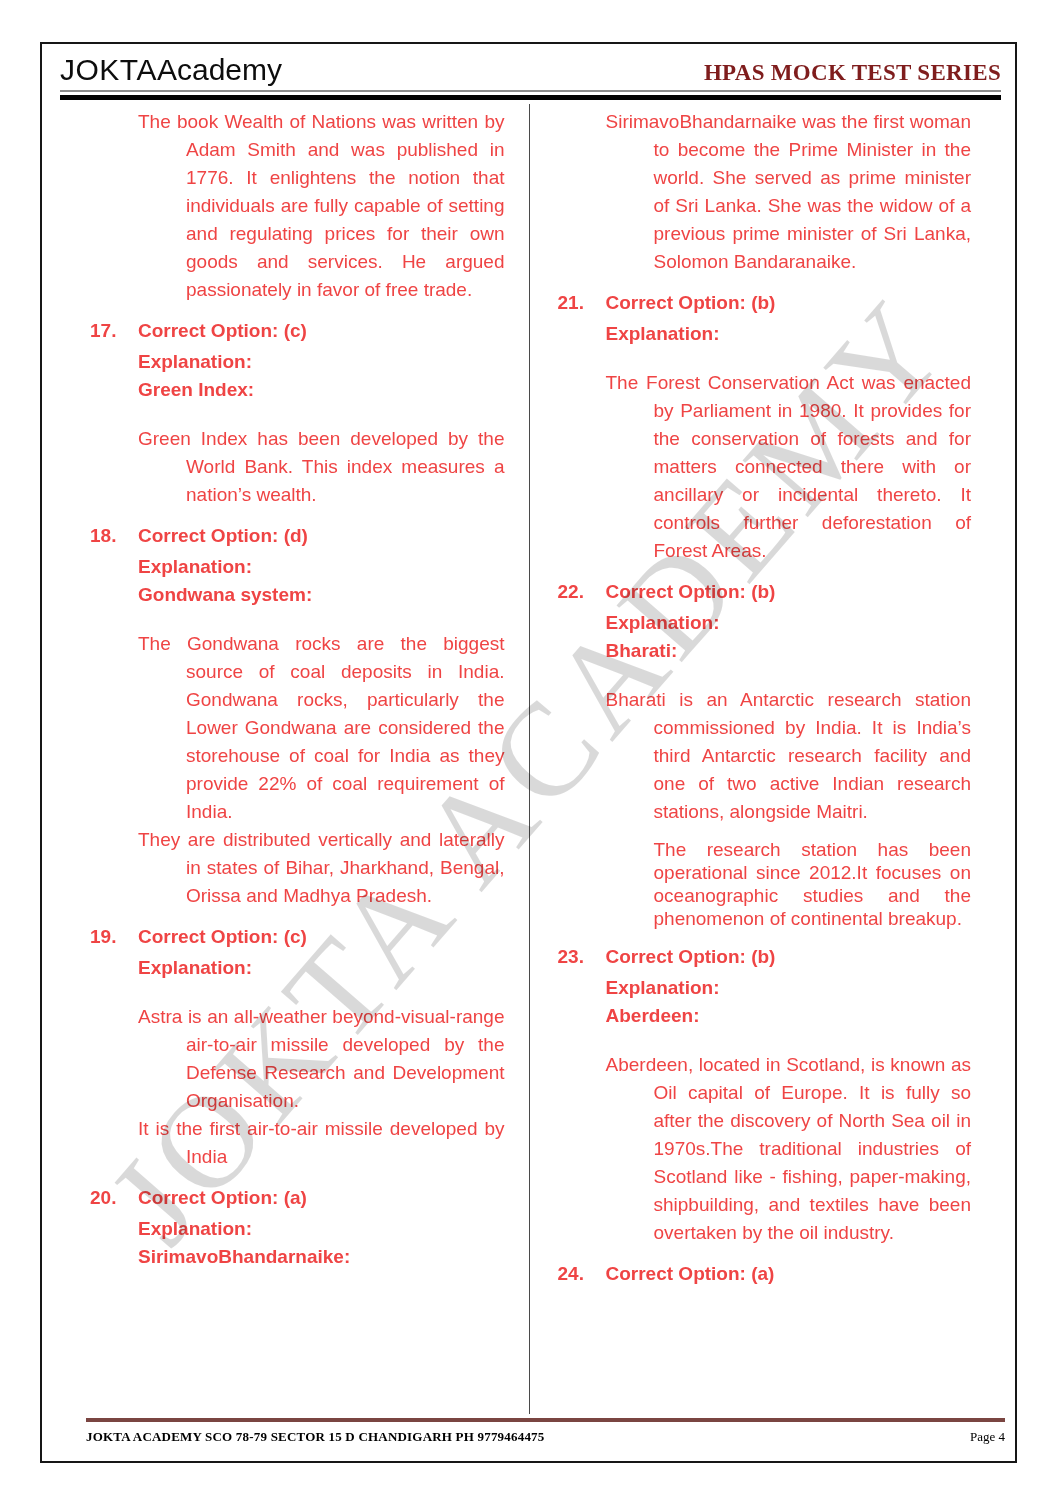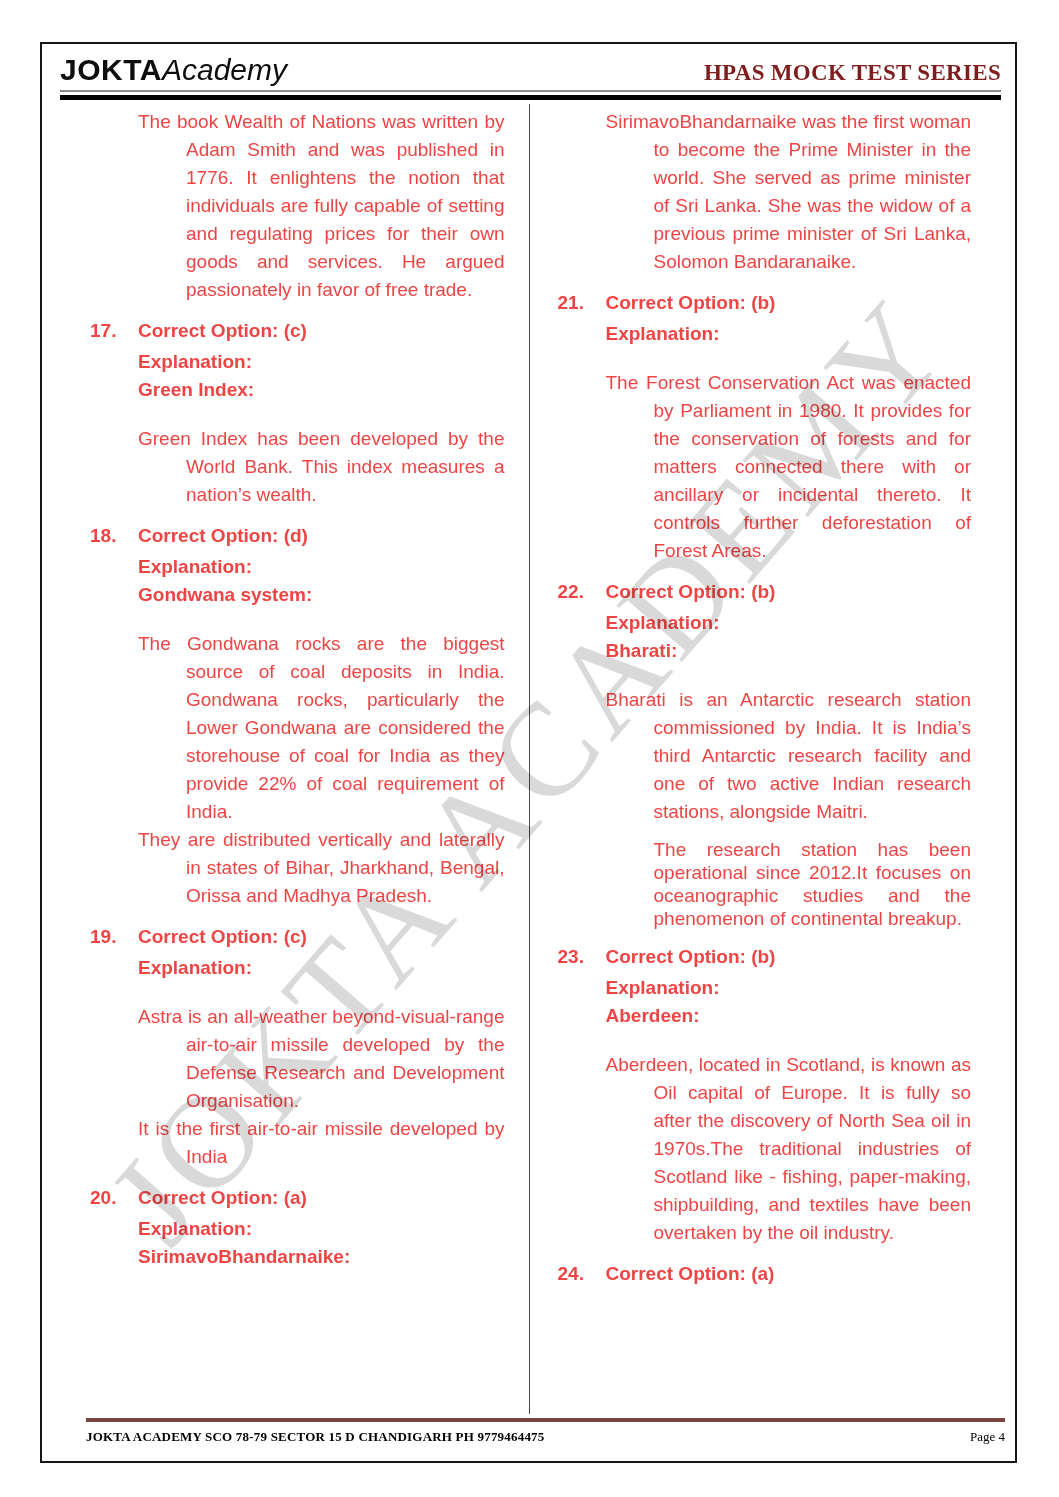--- a/index.html
+++ b/index.html
@@ -24,22 +24,22 @@
     background: #fff;
   }
   
   .header { padding: 10px 14px 0 18px; flex: 0 0 auto; }
   .header-row {
     display: flex; justify-content: space-between; align-items: flex-end;
     padding-bottom: 4px;
     border-bottom: 2px solid #8a8a8a;
   }
   .brand { font-size: 30px; line-height: 32px; color: #0d0d0d; white-space: nowrap; }
-  .brand-bold { font-weight: 700; letter-spacing: 0.5px; }
-  .brand-reg { font-weight: 400; font-style: italic; }
+  .brand-bold { font-weight: 400; letter-spacing: 0.5px; }
+  .brand-reg { font-weight: 400; }
   .series-title {
     font-family: "Liberation Serif", serif;
     font-weight: 700; font-size: 23px; line-height: 26px;
     letter-spacing: 0.3px; color: #7f1d1d;
   }
   .header-bar { height: 5px; background: #000; margin-top: 3px; }
   
   .content {
     flex: 1 1 auto; min-height: 0;
     display: flex;

